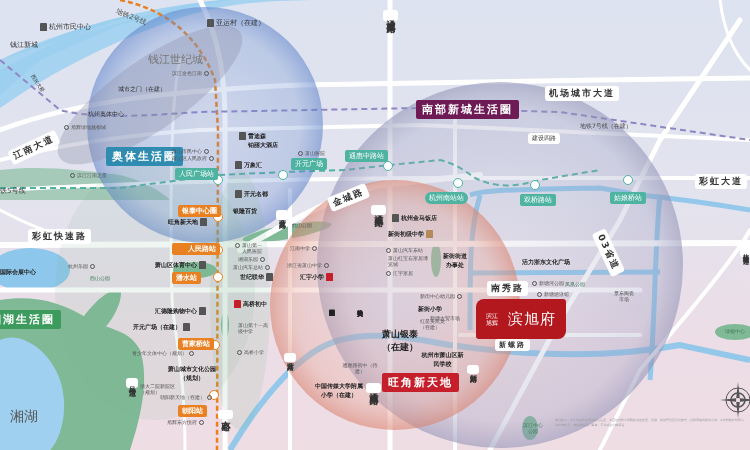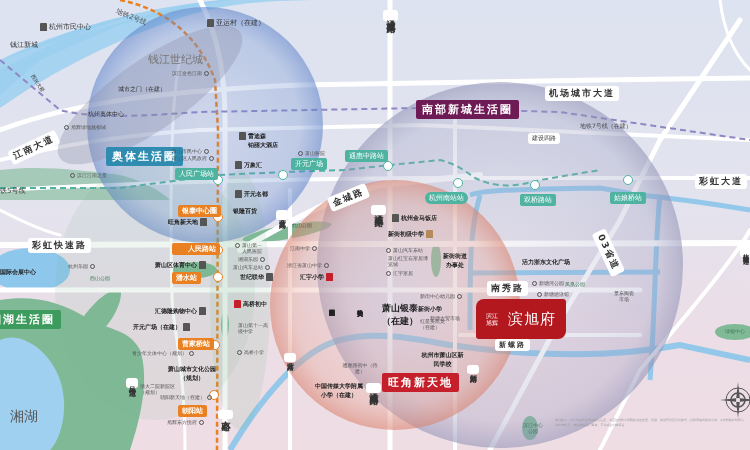--- a/index.html
+++ b/index.html
@@ -140,21 +140,21 @@
   <div class="big">滨旭府</div>
 </div>
 
 <div class="lbl" style="left:115px;top:12px;font-size:7px;color:#555;transform:rotate(22deg);">地铁2号线</div>
 <div class="lbl road-v" style="left:383px;top:10px;">通城高架路</div>
 <div class="lbl road" style="left:545px;top:86px;">机场城市大道</div>
 <div class="lbl" style="left:580px;top:122px;font-size:6px;color:#444;">地铁7号线（在建）</div>
 <div class="lbl road" style="left:528px;top:133px;font-size:6px;letter-spacing:0;font-weight:normal;">建设四路</div>
 <div class="lbl road" style="left:8px;top:140px;transform:rotate(-25deg);">江南大道</div>
 <div class="lbl" style="left:0px;top:186px;font-size:7px;color:#444;">铁5号线</div>
-<div class="lbl road" style="left:28px;top:238px;">彩虹快速路</div>
+<div class="lbl road" style="left:28px;top:229px;">彩虹快速路</div>
 <div class="lbl road" style="left:695px;top:174px;">彩虹大道</div>
 <div class="lbl road" style="left:328px;top:190px;transform:rotate(-22deg);">金城路</div>
 <div class="lbl road-v" style="left:371px;top:205px;">通惠中路</div>
 <div class="lbl road-v" style="left:366px;top:383px;">通惠南路</div>
 <div class="lbl road-v" style="left:276px;top:210px;font-size:7px;">育才北路</div>
 <div class="lbl road-v" style="left:284px;top:353px;font-size:7px;">育才路</div>
 <div class="lbl road-v" style="left:218px;top:410px;">市心路</div>
 <div class="lbl road-v" style="left:126px;top:378px;font-size:7px;">风情大道</div>
 <div class="lbl road" style="left:487px;top:281px;">南秀路</div>
 <div class="lbl road" style="left:495px;top:339px;font-size:7px;">新螺路</div>
@@ -222,21 +222,21 @@
 <div class="lbl poi" style="left:140px;top:383px;width:38px;white-space:normal;font-size:5px;">浙大二院新院区（规划）</div>
 <div class="lbl poi" style="left:160px;top:394px;font-size:5px;"><span>朝阳新天地（在建）</span><span class="dot"></span></div>
 <div class="lbl poi" style="left:167px;top:419px;font-size:5px;"><span>旭辉东方悦府</span><span class="dot"></span></div>
 <div class="lbl poi-b" style="left:232px;top:300px;font-size:6px;"><span class="bld" style="background:#c41f2a"></span><span>高桥初中</span></div>
 <div class="lbl poi" style="left:238px;top:322px;width:30px;white-space:normal;font-size:5px;">萧山第十一高级中学</div>
 <div class="lbl poi" style="left:235px;top:349px;font-size:5px;"><span class="dot"></span><span>高桥小学</span></div>
 <div class="lbl poi-b" style="left:327px;top:304px;font-size:6px;writing-mode:vertical-rl;">浙江电大萧山学院</div>
 <div class="lbl poi-b" style="left:355px;top:305px;font-size:6px;writing-mode:vertical-rl;">物美大卖场</div>
 <div class="lbl poi" style="left:342px;top:362px;width:36px;white-space:normal;text-align:center;font-size:5px;">通惠路初中（待建）</div>
 <div class="lbl poi-b" style="left:314px;top:382px;width:50px;white-space:normal;text-align:center;font-size:6px;">中国传媒大学附属小学（在建）</div>
-<div class="lbl poi-b" style="left:382px;top:302px;font-size:9px;text-align:center;"><span>萧山银泰</span><br><span>（在建）</span></div>
+<div class="lbl poi-b" style="left:382px;top:328px;font-size:9px;text-align:center;"><span>萧山银泰</span><br><span>（在建）</span></div>
 <div class="lbl poi" style="left:420px;top:293px;font-size:5px;"><span>新街中心幼儿园</span><span class="dot"></span></div>
 <div class="lbl poi-b" style="left:418px;top:305px;font-size:6px;">新街小学</div>
 <div class="lbl poi" style="left:420px;top:318px;width:32px;white-space:normal;font-size:5px;">红星美凯龙（在建）</div>
 <div class="lbl poi" style="left:430px;top:315px;font-size:5px;">新塘农贸市场</div>
 <div class="lbl poi-b" style="left:420px;top:351px;width:45px;white-space:normal;text-align:center;font-size:6px;">杭州市萧山区新民学校</div>
 <div class="lbl poi" style="left:522px;top:422px;width:22px;white-space:normal;text-align:center;font-size:5px;color:#3d7a55;">滨江中心公园</div>
 <div class="lbl poi" style="left:725px;top:328px;font-size:5px;color:#3d7a55;">绿植中心</div>
 
 <div class="disclaimer">特别提示：本公司在此提请买受人注意，本宣传资料中所载的周边交通、设施、规划等信息仅供参考，以政府最终批准为准。本资料制作时间为2020年5月，未经相关部门审核，不构成要约或承诺。</div>
 

